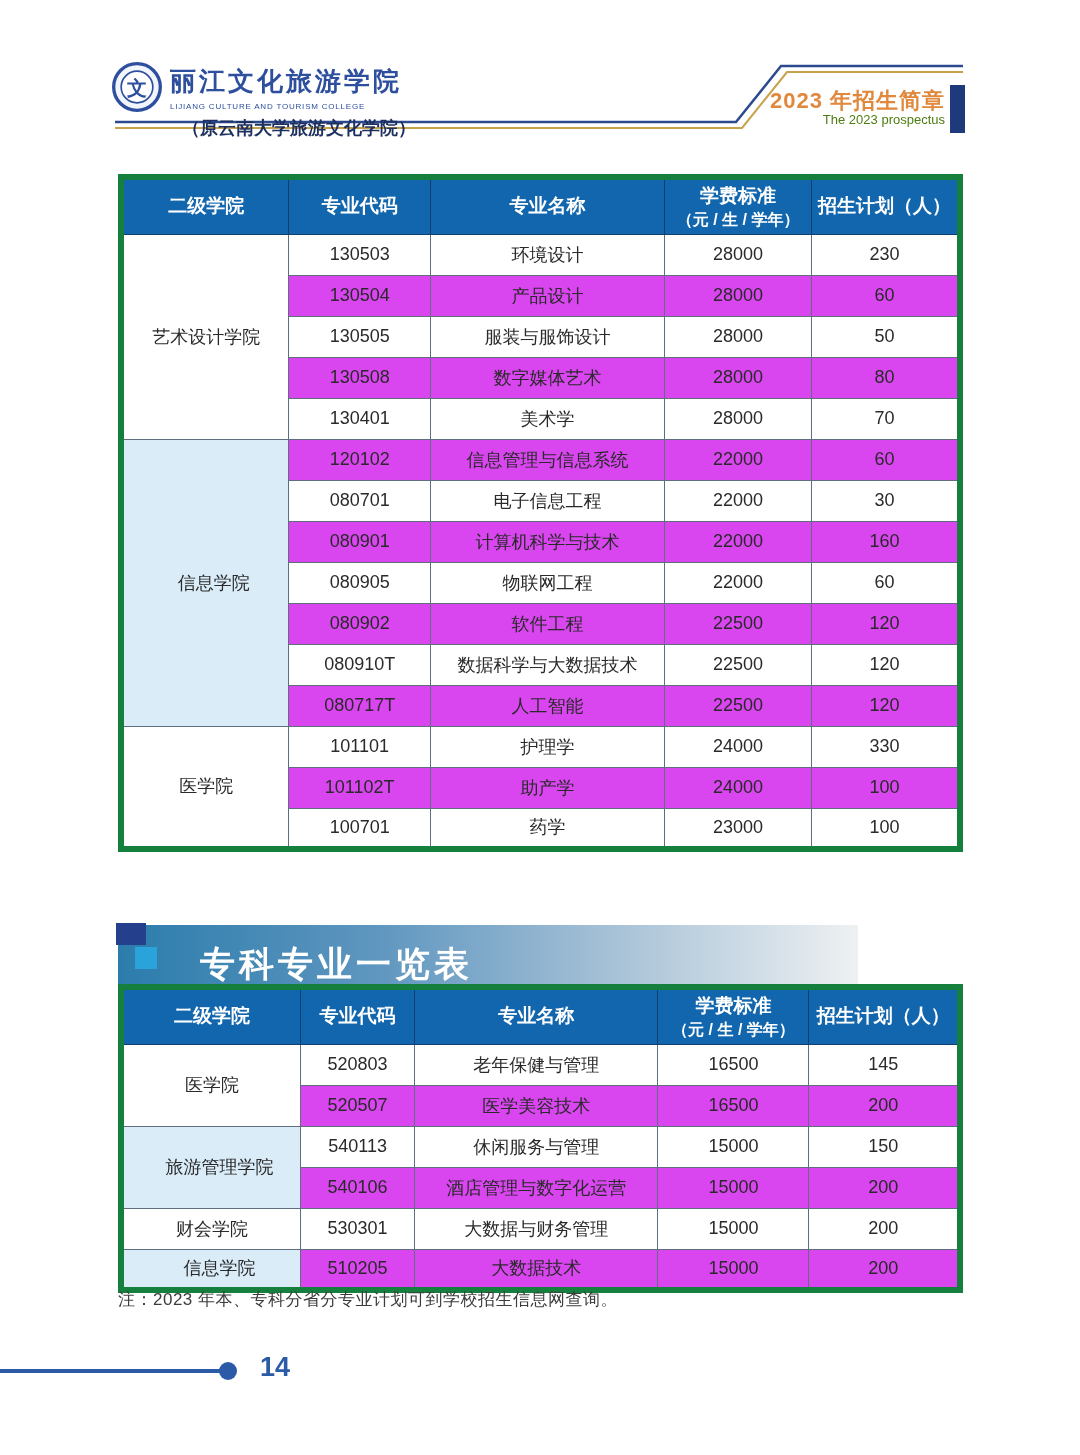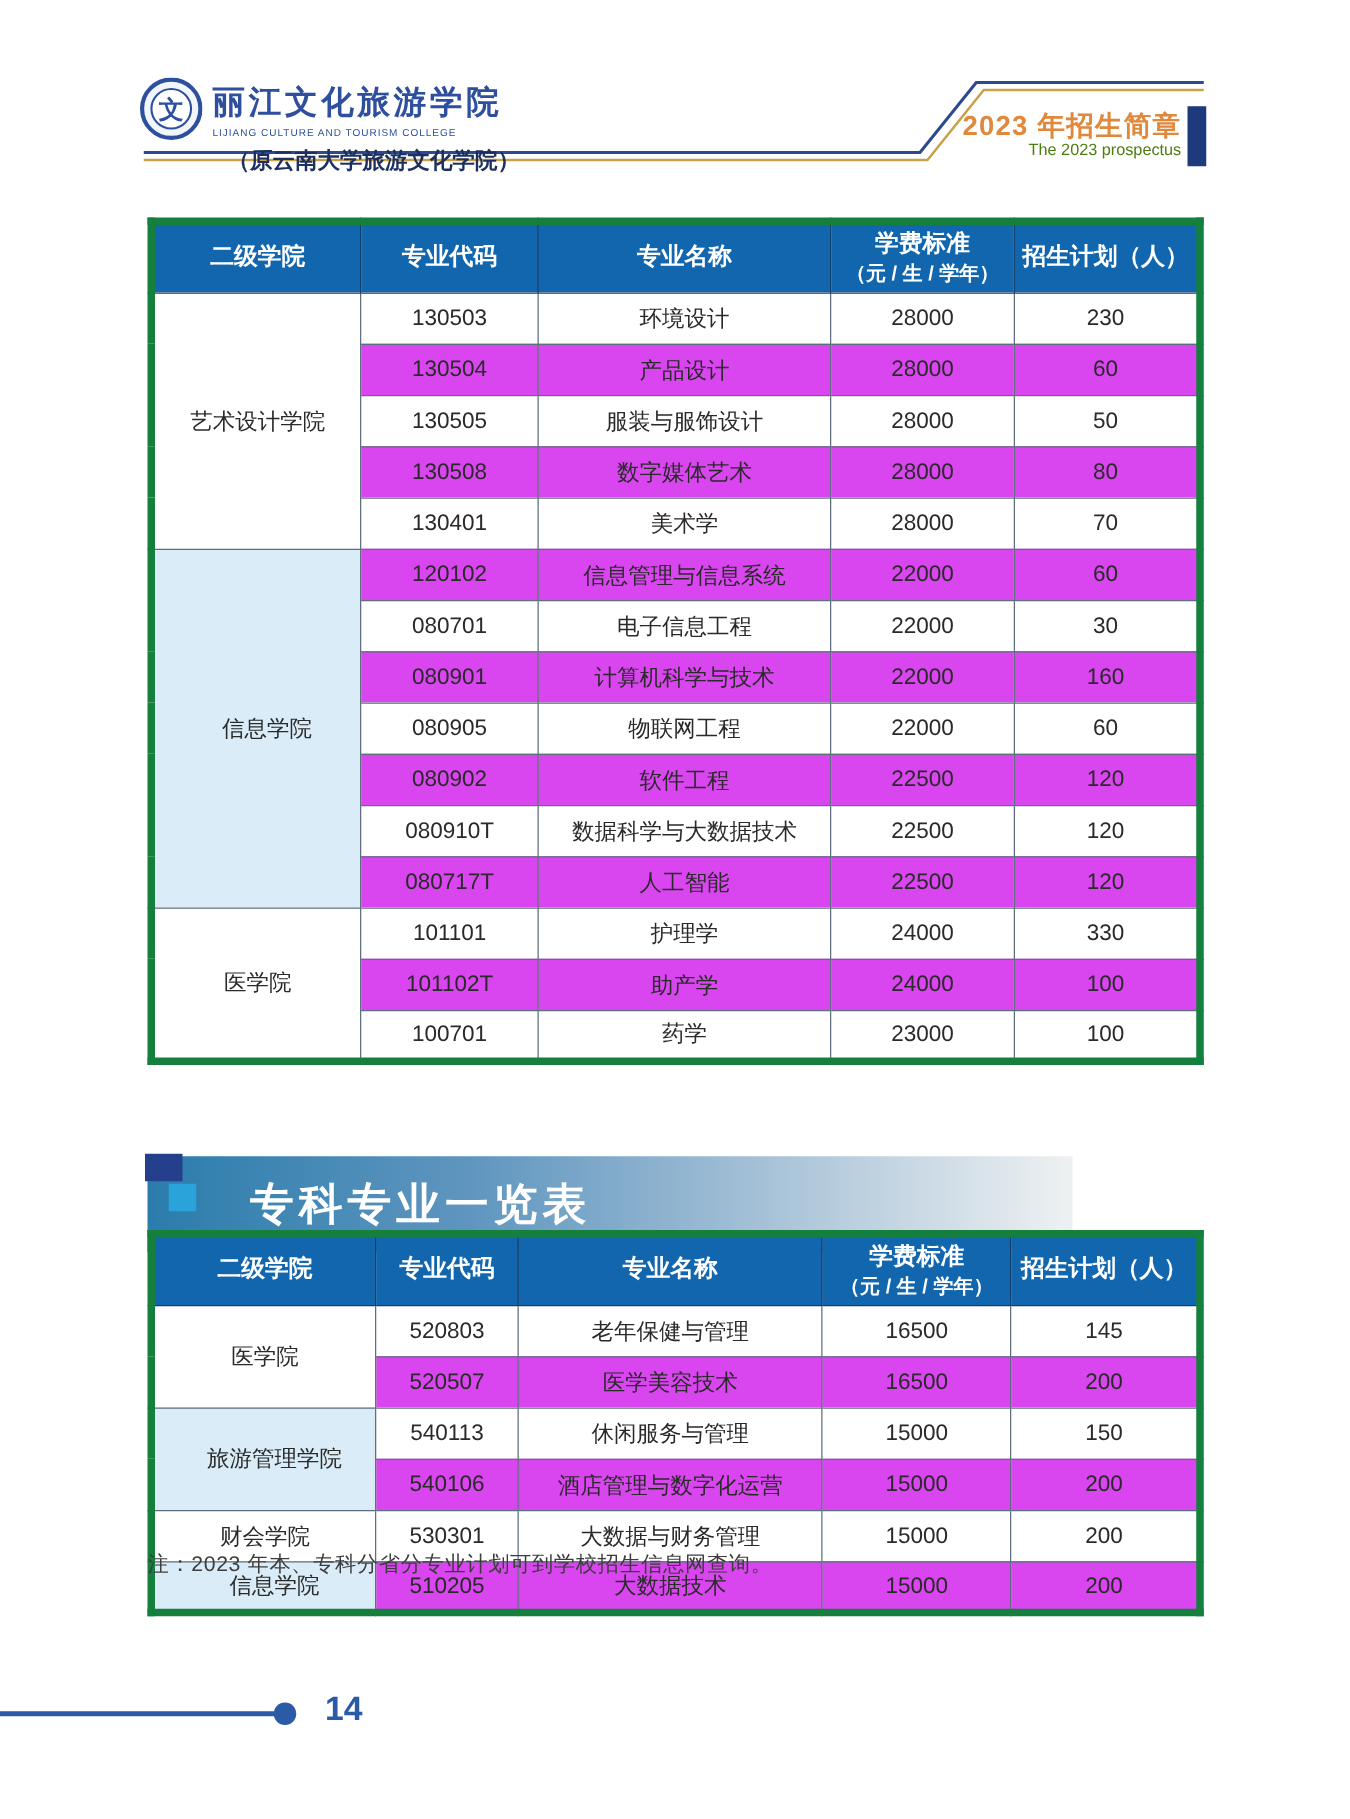--- a/index.html
+++ b/index.html
@@ -30,21 +30,21 @@
   table.data-table td.college.altc { background:#d9ecf8;padding-left:15px; }
 
   
   .section-banner { position:absolute; left:118px; top:885px; width:740px; height:77px;
     background:linear-gradient(to right, #2b7cac 0%, #5f96bf 35%, #a9c3d8 68%, #eef1f2 100%);margin-top:40px; }
   .section-banner .sq-navy { position:absolute; left:-2px; top:-2px; width:30px; height:22px; background:#24408c; }
   .section-banner .sq-cyan { position:absolute; left:17px; top:22px; width:22px; height:22px; background:#2aa2da; }
   .section-banner .banner-title { position:absolute; left:82px; top:0; height:77px; line-height:77px; font-size:35px; font-weight:700; letter-spacing:4px; color:#ffffff; }
 
   
-  .note { position:absolute; left:118px; top:1240px; font-size:17px; color:#3c3c3c; letter-spacing:0.5px; }
+  .note { position:absolute; left:118px; top:1288px; font-size:17px; color:#3c3c3c; letter-spacing:0.5px; }
   .footer-rule { position:absolute; left:0; top:1369px; width:226px; height:4px; background:#2b5aa7; }
   .footer-dot { position:absolute; left:219px; top:1362px; width:18px; height:18px; border-radius:50%; background:#2b5aa7; }
   .page-number { position:absolute; left:260px; top:1352px; font-size:27px; font-weight:700; color:#2b5aa7; }
 </style>
 </head>
 <body>
 
 <div class="page">
 
   <svg class="masthead-lines" viewBox="0 0 1080 150">

